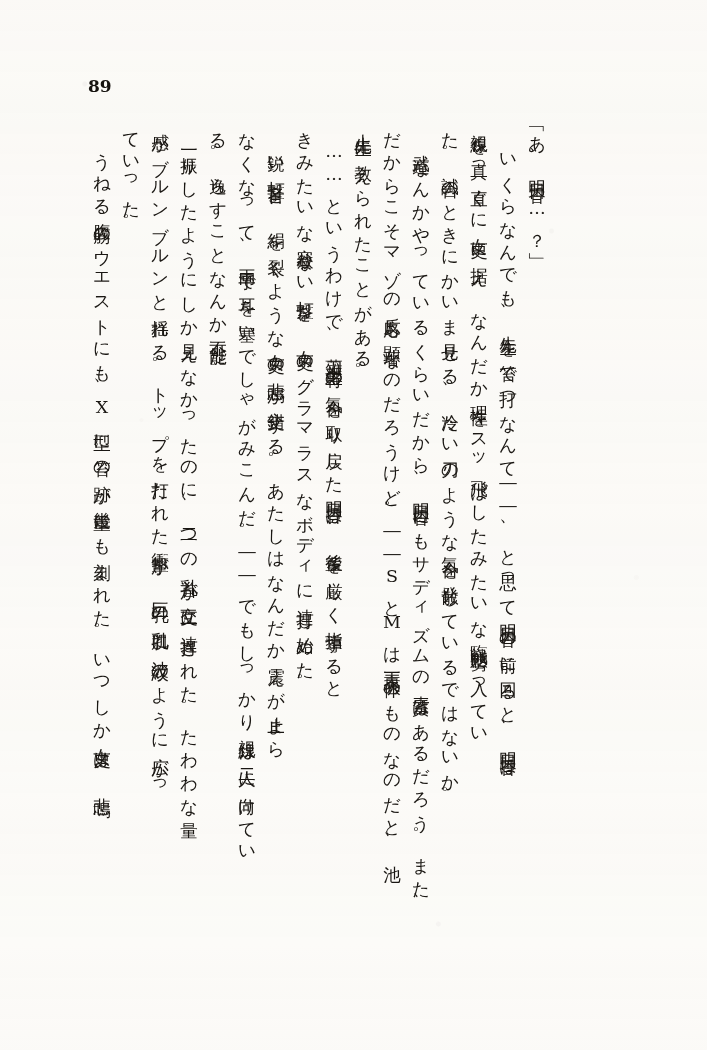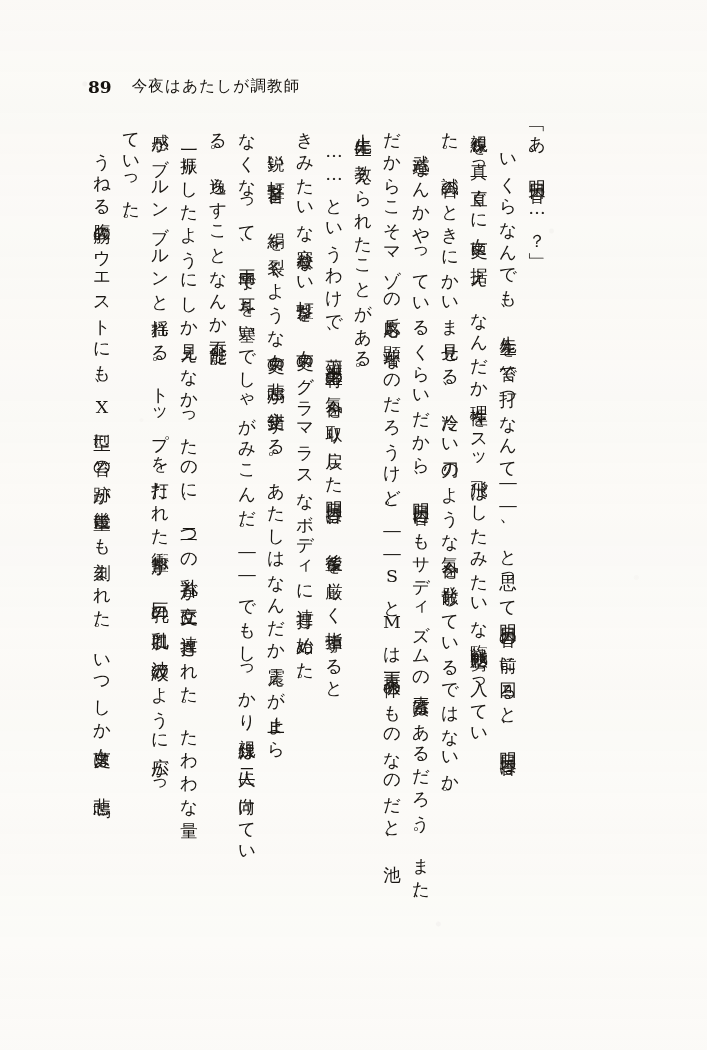--- a/index.html
+++ b/index.html
@@ -33,21 +33,21 @@
     opacity: .85;
   }
 
   
   .runhead {
     position: absolute;
     top: 76px;
     left: 88px;
     display: flex;
     align-items: center;
-    gap: 20px;
+    gap: 14px;
     white-space: nowrap;
   }
   .runhead .folio {
     font-family: "DejaVu Serif", serif;
     font-weight: 700;
     font-size: 17px;
     letter-spacing: 0px;
   }
   .runhead .title {
     font-family: "DejaVu Serif", serif;
@@ -88,21 +88,20 @@
     color: #1a1713;
   }
 </style>
 </head>
 <body>
 
 <div id="page">
 
   <div class="runhead">
     <span class="folio">89</span>
-    <span class="title">今夜はあたしが調教師</span>
   </div>
 
   <div class="body-area">
     <div class="cols" id="cols">
         <div class="col">「あ、明日香……？」</div>
         <div class="col">　いくらなんでも、先生を笞で打つなんて――、と思って明日香の前に回ると、明日香は</div>
         <div class="col">視線を真っ直ぐに女史に据え、なんだか理性をスッ飛ばしたみたいな臨戦態勢に入ってい</div>
         <div class="col">た。試合のときにかいま見せる、冷たい刃のような気合を発散しているではないか。</div>
         <div class="col">　武道なんかやっているくらいだから、明日香にもサディズムの素質はあるだろう。また、</div>
         <div class="col">だからこそマゾの反応も顕著なのだろうけど。――SとMは表裏一体のものなのだと、池</div>

